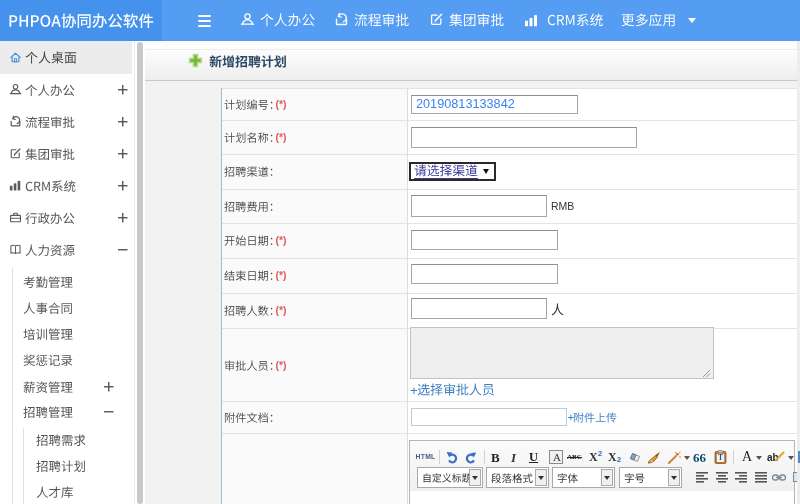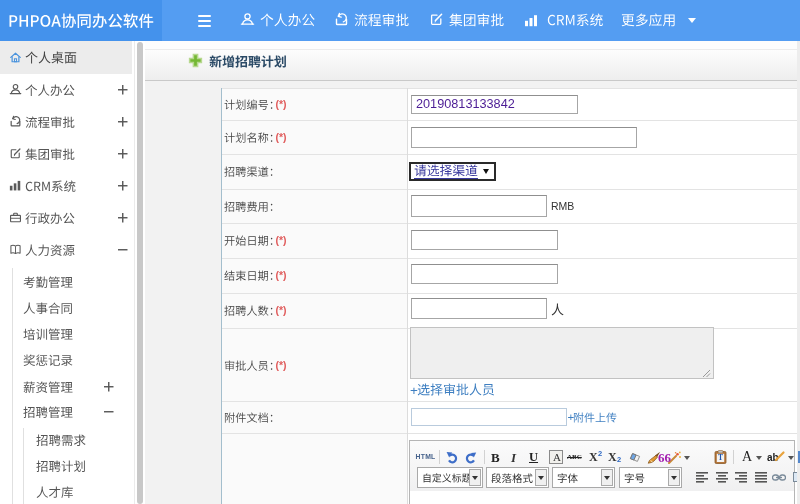--- a/index.html
+++ b/index.html
@@ -432,21 +432,21 @@
 <div style="position:absolute;left:224px;top:411.6px;line-height:0">
     <svg class="" style="" width="56.0" height="11.8" viewBox="0 -880 5000 1050" fill="#444">
       <use href="#d9644" x="0"></use>
       <use href="#d4ef6" x="1000"></use>
       <use href="#d6587" x="2000"></use>
       <use href="#d6863" x="3000"></use>
       <use href="#dff1a" x="4000"></use>
     </svg>
   </div>
 <div style="position:absolute;left:411px;top:95px;width:167px;height:19px;background:#fff;border:1px solid #a6a6a6;border-top-color:#8f8f8f;"></div>
-<div style="position:absolute;left:416px;top:95.2px;font:400 12.7px 'Liberation Sans',sans-serif;color:#4c1d95;line-height:18.7px;white-space:nowrap;">20190813133842</div>
+<div style="position:absolute;left:416px;top:95.2px;font:400 12.7px 'Liberation Sans',sans-serif;color:#3b82f6;line-height:18.7px;white-space:nowrap;">20190813133842</div>
 <div style="position:absolute;left:411px;top:127px;width:226px;height:21px;background:#fff;border:1px solid #a6a6a6;border-top-color:#8f8f8f;"></div>
 <div style="position:absolute;left:409px;top:162px;width:87px;height:19px;background:#fff;border:2px solid #2a2a2a"></div>
 <div style="position:absolute;left:413.5px;top:164.4px;line-height:0;border-bottom:1.2px solid #3a3a9e">
     <svg class="" style="" width="64.0" height="13.4" viewBox="0 -880 5000 1050" fill="#3a3a9e">
       <use href="#r8bf7" x="0"></use>
       <use href="#r9009" x="1000"></use>
       <use href="#r62e9" x="2000"></use>
       <use href="#r6e20" x="3000"></use>
       <use href="#r9053" x="4000"></use>
     </svg>
@@ -532,21 +532,21 @@
 <div style="position:absolute;left:667px;top:450.5px;line-height:0">
     <svg width="15" height="13" viewBox="0 0 15 13">
       <path d="M2,12 L9,5" stroke="#c88a3a" stroke-width="2" stroke-linecap="round"></path>
       <circle cx="10.5" cy="3.2" r="1.3" fill="#e85a3a"></circle>
       <circle cx="13" cy="6" r="1" fill="#e8b03a"></circle>
       <circle cx="12.8" cy="1.4" r="0.9" fill="#e8b03a"></circle>
       <circle cx="8.6" cy="1.8" r="0.8" fill="#e8833a"></circle>
     </svg>
   </div>
 <div style="position:absolute;left:684px;top:455.5px;width:0;height:0;border-left:3.5px solid transparent;border-right:3.5px solid transparent;border-top:4.5px solid #555"></div>
-<div style="position:absolute;left:658px;top:447.5px;font:bold 13px 'Liberation Serif',sans-serif;color:#a21caf;line-height:19px;white-space:nowrap;">66</div>
+<div style="position:absolute;left:693px;top:447.5px;font:bold 13px 'Liberation Serif',sans-serif;color:#0c4a6e;line-height:19px;white-space:nowrap;">66</div>
 <div style="position:absolute;left:714px;top:450px;line-height:0">
     <svg width="13" height="14" viewBox="0 0 13 14">
       <rect x="1" y="1.5" width="11" height="12" rx="1.2" fill="#b5763a" stroke="#8a5a28" stroke-width="0.8"></rect>
       <rect x="4" y="0.6" width="5" height="2.4" rx="0.8" fill="#c9c9c9" stroke="#8a5a28" stroke-width="0.6"></rect>
       <rect x="2.8" y="3.8" width="7.4" height="8.2" fill="#f4f4f4"></rect>
       <text x="6.5" y="10.4" font-family="Liberation Serif" font-size="7.5" font-weight="bold" fill="#2255aa" text-anchor="middle">T</text>
     </svg>
   </div>
 <div style="position:absolute;left:733px;top:450px;width:1px;height:14px;background:#d2d2d2"></div>
 <div style="position:absolute;left:742px;top:447.0px;font:400 14px 'Liberation Serif',sans-serif;color:#222;line-height:20px;white-space:nowrap;">A</div>

